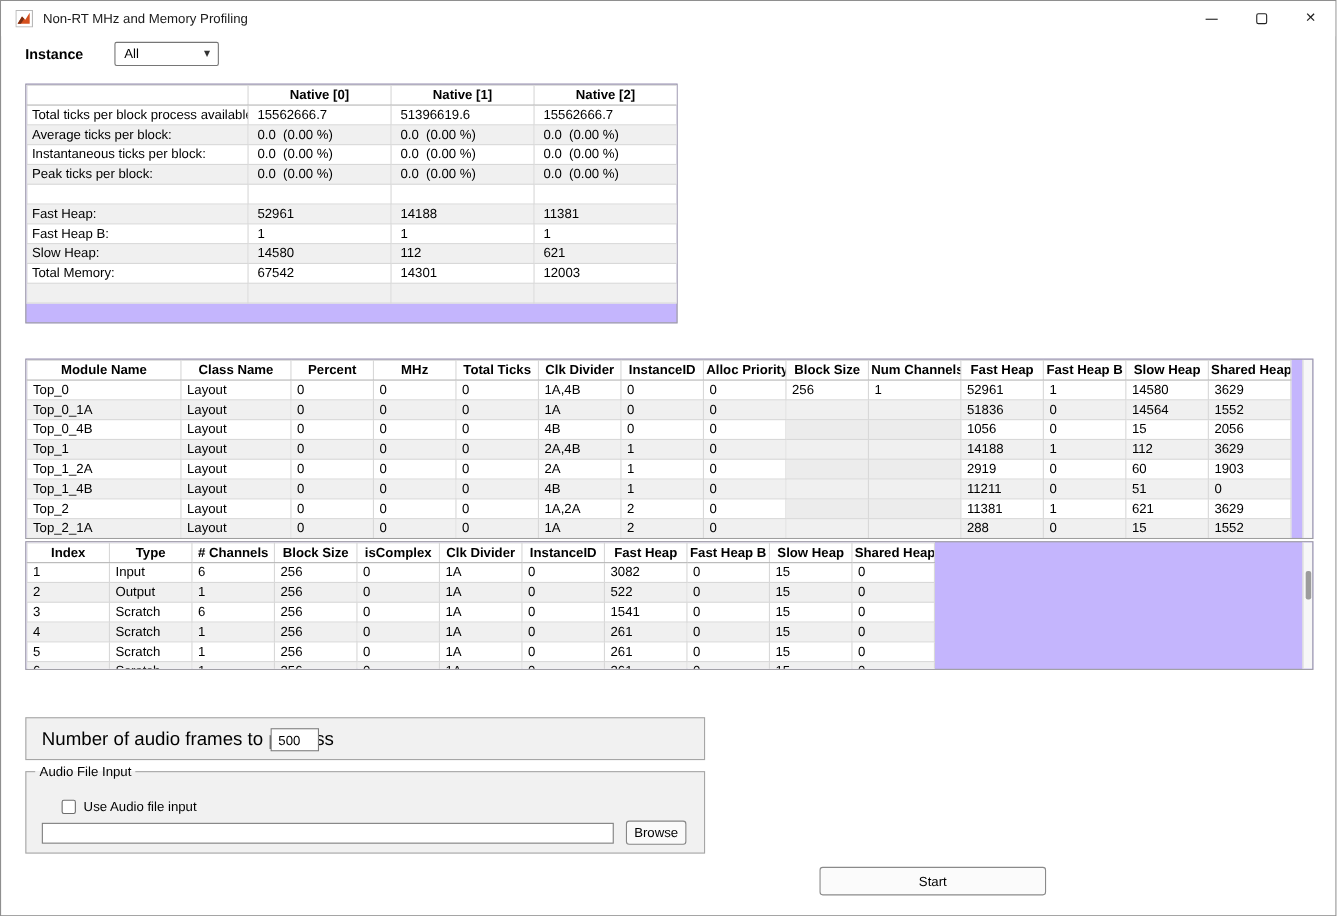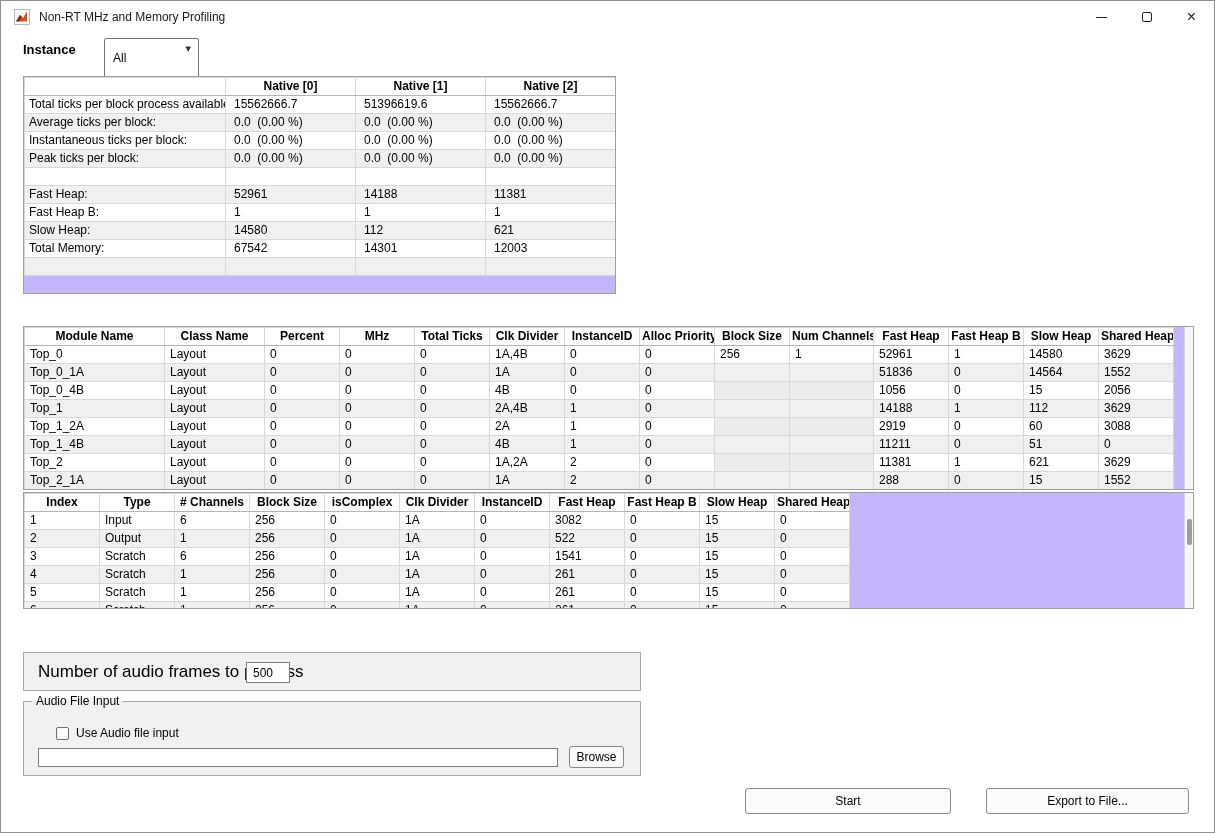--- a/index.html
+++ b/index.html
@@ -17,21 +17,21 @@
   .title-text { margin-left:9px; font-size:12px; color:#1a1a1a; white-space:nowrap; }
   .win-controls { position:absolute; right:0; top:0; height:32px; display:flex; }
   .win-btn { width:45px; height:32px; display:flex; align-items:center; justify-content:center; cursor:default; color:#222; }
   .min-glyph { width:11px; border-top:1px solid #222; display:inline-block; }
   .max-glyph { width:10px; height:10px; border:1px solid #222; border-radius:2px; display:inline-block; }
   .close-glyph { font-size:16px; line-height:16px; }
 
   
   .instance-label { position:absolute; left:22px; top:41px; font-size:13px; font-weight:bold; color:#000; }
   .dropdown {
-    position:absolute; left:103px; top:37px; width:95px; height:40px;
+    position:absolute; left:103px; top:37px; width:95px; height:22px;
     background:#fff; border:1px solid #767676; border-radius:2px;
     display:flex; align-items:center; font-size:12px; padding-left:8px; cursor:default;
   }
   .dropdown .chev { position:absolute; right:7px; top:3px; font-size:11px; color:#333; }
 
   
   .table-frame { position:absolute; background:#c4b5fd; border:1px solid #9e9e9e; overflow:hidden; }
   table.tbl { border-collapse:collapse; table-layout:fixed; font-size:12px; background:#fff; }
   .tbl th, .tbl td { border:1px solid #d8d8d8; height:18px; line-height:17px; padding:0; overflow:hidden; white-space:pre; }
   .tbl th { font-weight:bold; text-align:center; background:#ffffff; border-bottom:1px solid #b5b5b5; padding:0 2px; }
@@ -306,21 +306,21 @@
             <td>0</td>
             <td>0</td>
             <td>2A</td>
             <td>1</td>
             <td>0</td>
             <td class="blank"></td>
             <td class="blank"></td>
             <td>2919</td>
             <td>0</td>
             <td>60</td>
-            <td>3088</td>
+            <td>1903</td>
           </tr>
           <tr>
             <td>Top_1_4B</td>
             <td>Layout</td>
             <td>0</td>
             <td>0</td>
             <td>0</td>
             <td>4B</td>
             <td>1</td>
             <td>0</td>
@@ -493,15 +493,14 @@
     <span class="panel-legend">Audio File Input</span>
     <div class="checkbox-row">
       <span class="checkbox-box"></span>
       <span class="checkbox-label">Use Audio file input</span>
     </div>
     <input class="path-input" type="text" value="" style="">
     <button class="browse-btn">Browse</button>
   </div>
 
   <button class="action-btn" id="start-btn">Start</button>
-  <button class="action-btn" id="export-btn">Export to File...</button>
 
 </div>
 
 </body></html>

